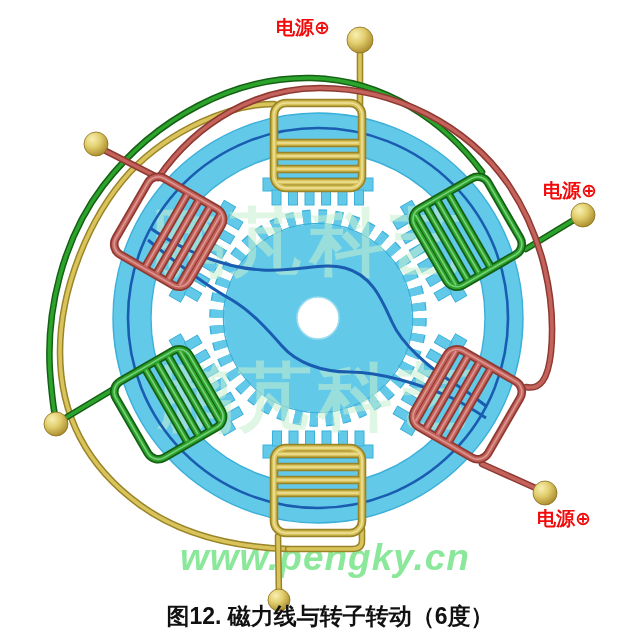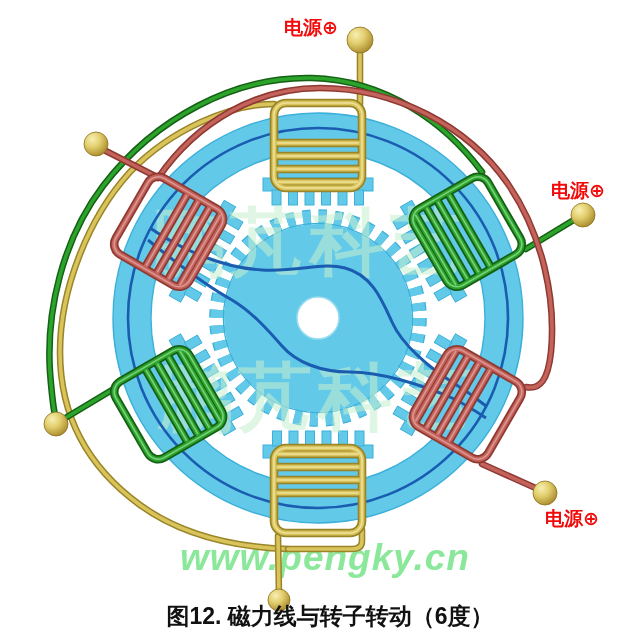--- a/index.html
+++ b/index.html
@@ -1,20 +1,20 @@
 <!DOCTYPE html>
 <html style="--stator_rotor: #63c9e9; --edge: #3cb0d9; --flux: #1a5cb0; --phase_yellow: #d9c45c; --phase_yellow_dark: #9a8428; --phase_green: #2ca42c; --phase_green_dark: #156015; --phase_red: #c4625c; --phase_red_dark: #8e3a32; --terminal: #e2ce6e; --label_power: #f20a0a; --label_bg3: #1414d8; --caption_text: #111111; --watermark_green: #8be89b;"><head>
 <meta charset="utf-8">
 <style>
   html,body{margin:0;padding:0;background:#ffffff;}
   .stage{position:relative;width:640px;height:640px;background:#fff;overflow:hidden;
          font-family:"Liberation Sans","DejaVu Sans",sans-serif;}
   .stage svg{position:absolute;left:0;top:0;}
   .lbl{position:absolute;font-weight:bold;font-size:19px;white-space:nowrap;line-height:1.15;}
-  .lbl-power{color:var(--label_power,#f20a0a);margin-left:8px;}
+  .lbl-power{color:var(--label_power,#f20a0a);}
   .lbl-bg3{color:var(--label_bg3,#1414d8);}
   .caption{position:absolute;left:0;right:0;top:601px;text-align:center;
            font-weight:bold;font-size:23px;color:var(--caption_text,#111);padding-left:20px;}
   
   .we{fill:none;stroke-width:6.6;stroke-linecap:round;stroke-linejoin:round;}
   .wc{fill:none;stroke-width:3.6;stroke-linecap:round;stroke-linejoin:round;}
   .ce{fill:none;stroke-width:8.6;stroke-linecap:round;stroke-linejoin:round;}
   .cc{fill:none;stroke-width:5;stroke-linecap:round;stroke-linejoin:round;}
   .ch{fill:none;stroke-width:1.6;stroke-linecap:round;stroke-linejoin:round;opacity:.8;}
   .yd{stroke:var(--phase_yellow_dark,#9a8428);} .yy{stroke:var(--phase_yellow,#d9c45c);} .yh{stroke:#f2e8aa;}

